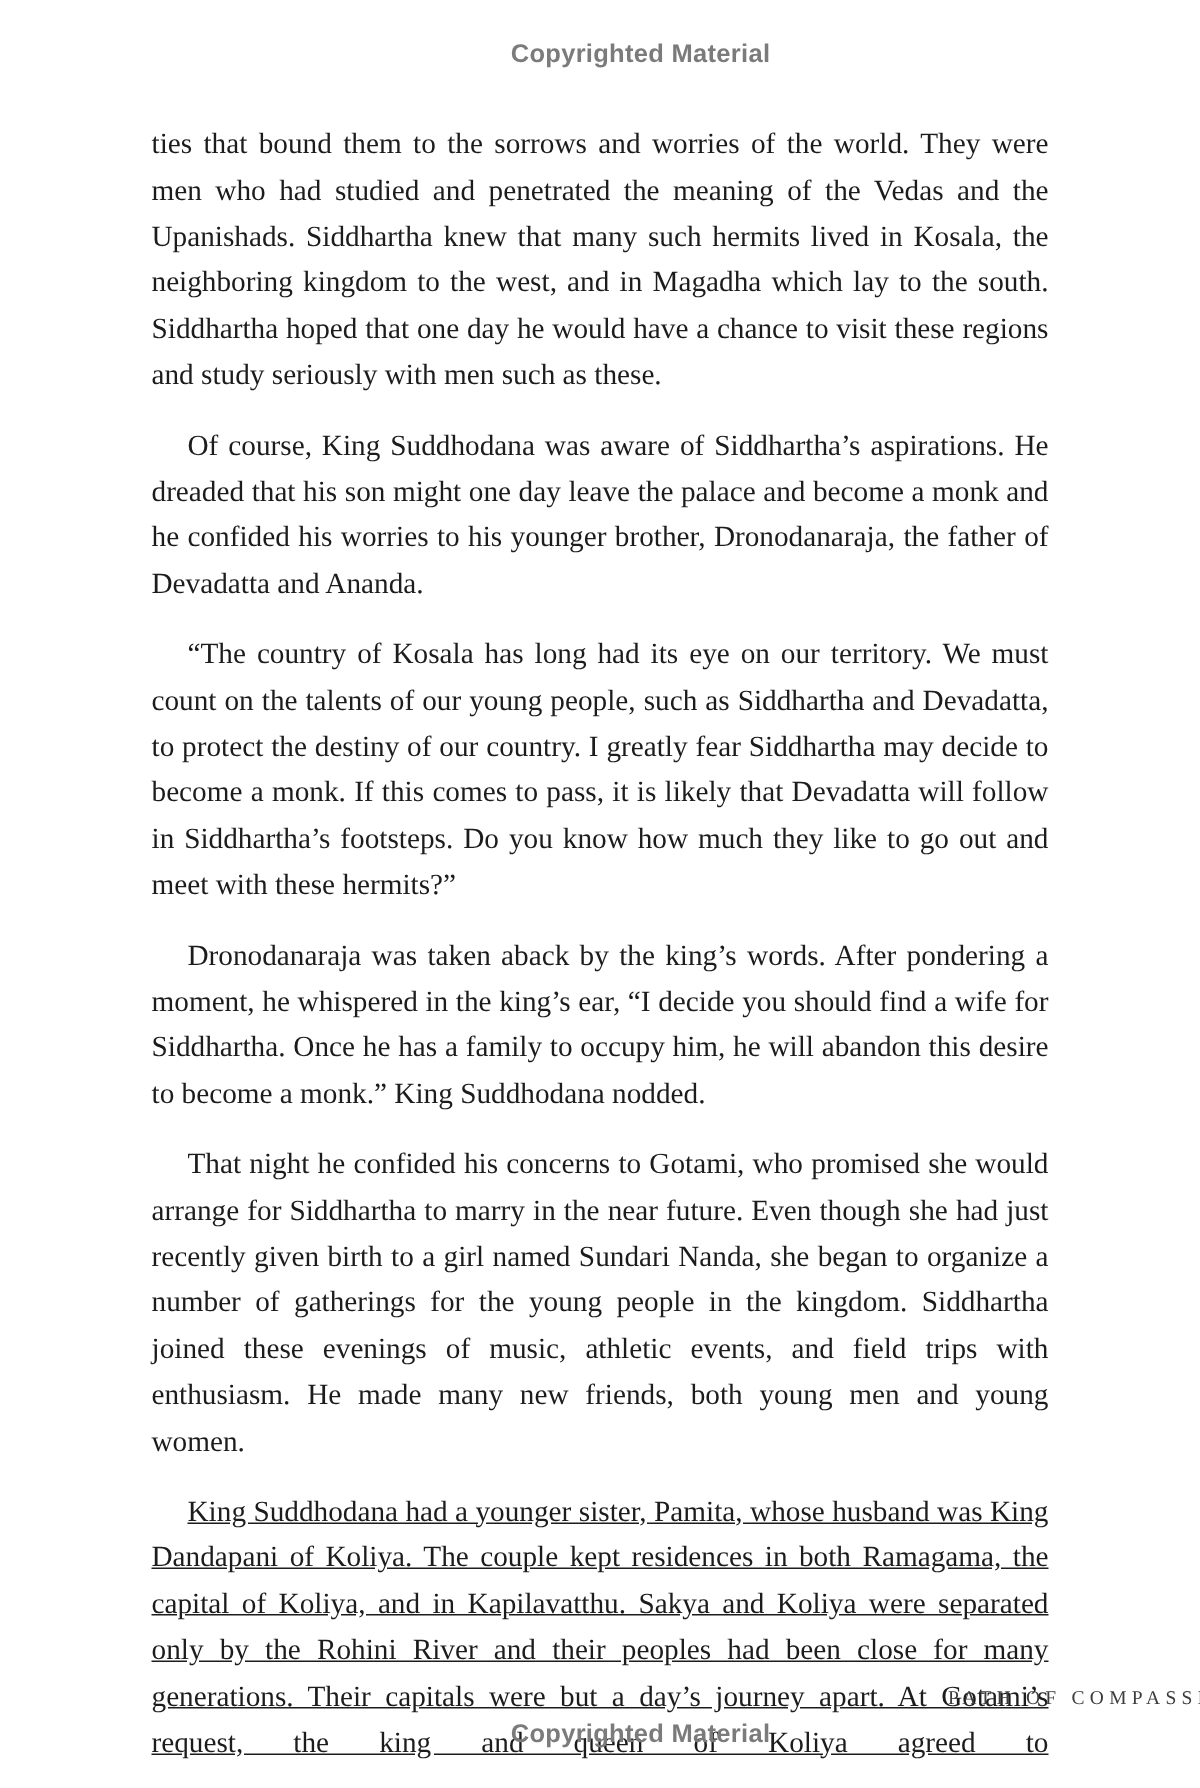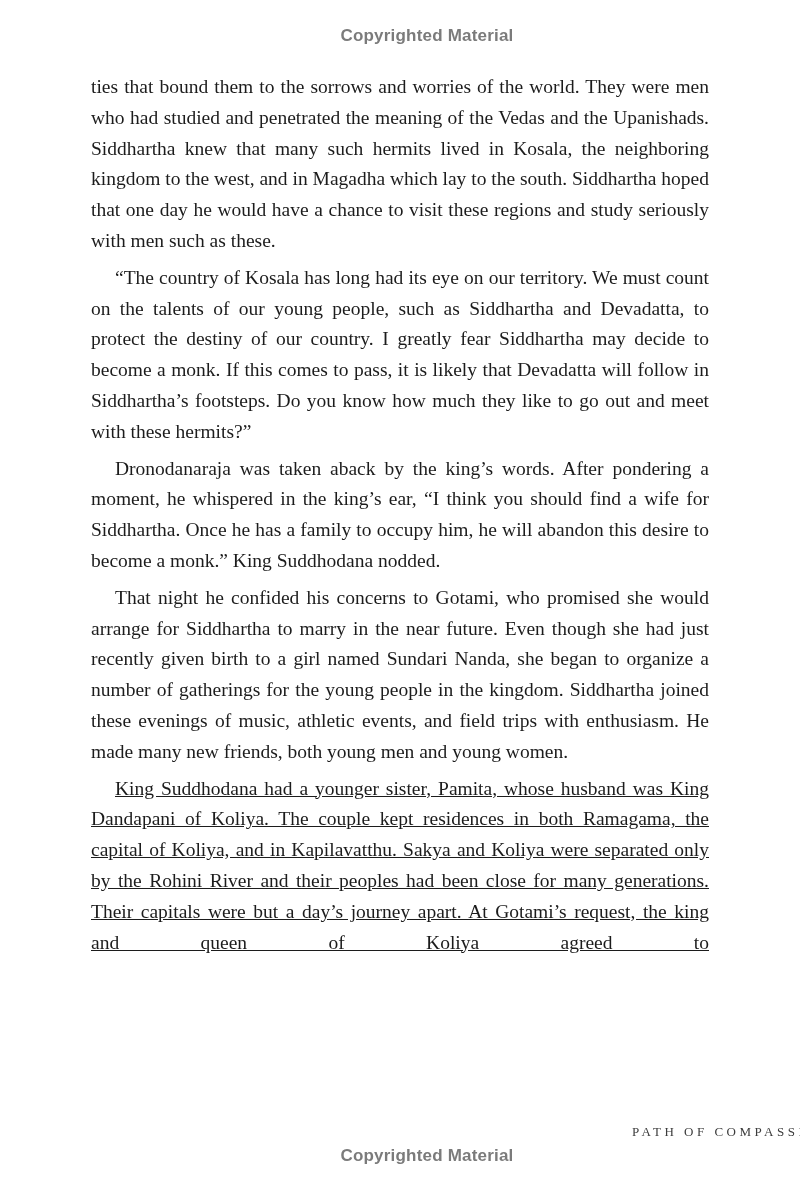--- a/index.html
+++ b/index.html
@@ -38,21 +38,21 @@
     position: absolute;
     top: 66px;
     left: 85px;
     width: 630px;
     font-size: 19.5px;
     line-height: 30.8px;
     color: var(--text, #1c1c1c);
     text-align: justify;
   }
   .text-block p {
-    margin: 6px;
+    margin: 16px;
     padding: 0;
     text-indent: 24px;
   }
   .text-block p.no-indent {
     text-indent: 0;
   }
   .text-block p.continues {
     text-align-last: justify;
     text-decoration: underline;
   }
@@ -71,22 +71,23 @@
 </style>
 </head>
 <body>
 
 <div class="page">
 
   <div class="copyright-notice top">Copyrighted Material</div>
 
   <div class="text-block">
     <p class="no-indent">ties that bound them to the sorrows and worries of the world. They were men who had studied and penetrated the meaning of the Vedas and the Upanishads. Siddhartha knew that many such hermits lived in Kosala, the neighboring kingdom to the west, and in Magadha which lay to the south. Siddhartha hoped that one day he would have a chance to visit these regions and study seriously with men such as these.</p>
+    <p>Of course, King Suddhodana was aware of Siddhartha’s aspirations. He dreaded that his son might one day leave the palace and become a monk and he confided his worries to his younger brother, Dronodanaraja, the father of Devadatta and Ananda.</p>
     <p>“The country of Kosala has long had its eye on our territory. We must count on the talents of our young people, such as Siddhartha and Devadatta, to protect the destiny of our country. I greatly fear Siddhartha may decide to become a monk. If this comes to pass, it is likely that Devadatta will follow in Siddhartha’s footsteps. Do you know how much they like to go out and meet with these hermits?”</p>
-    <p>Dronodanaraja was taken aback by the king’s words. After pondering a moment, he whispered in the king’s ear, “I think you should find a wife for Siddhartha. Once he has a family to occupy him, he will abandon this desire to become a monk.” King Suddhodana nodded.</p>
+    <p>Dronodanaraja was taken aback by the king’s words. After pondering a moment, he whispered in the king’s ear, “I decide you should find a wife for Siddhartha. Once he has a family to occupy him, he will abandon this desire to become a monk.” King Suddhodana nodded.</p>
     <p>That night he confided his concerns to Gotami, who promised she would arrange for Siddhartha to marry in the near future. Even though she had just recently given birth to a girl named Sundari Nanda, she began to organize a number of gatherings for the young people in the kingdom. Siddhartha joined these evenings of music, athletic events, and field trips with enthusiasm. He made many new friends, both young men and young women.</p>
     <p class="continues">King Suddhodana had a younger sister, Pamita, whose husband was King Dandapani of Koliya. The couple kept residences in both Ramagama, the capital of Koliya, and in Kapilavatthu. Sakya and Koliya were separated only by the Rohini River and their peoples had been close for many generations. Their capitals were but a day’s journey apart. At Gotami’s request, the king and queen of Koliya agreed to</p>
   </div>
 
   <div class="running-title">PATH OF COMPASSION</div>
 
   <div class="copyright-notice bottom">Copyrighted Material</div>
 
 </div>
 

